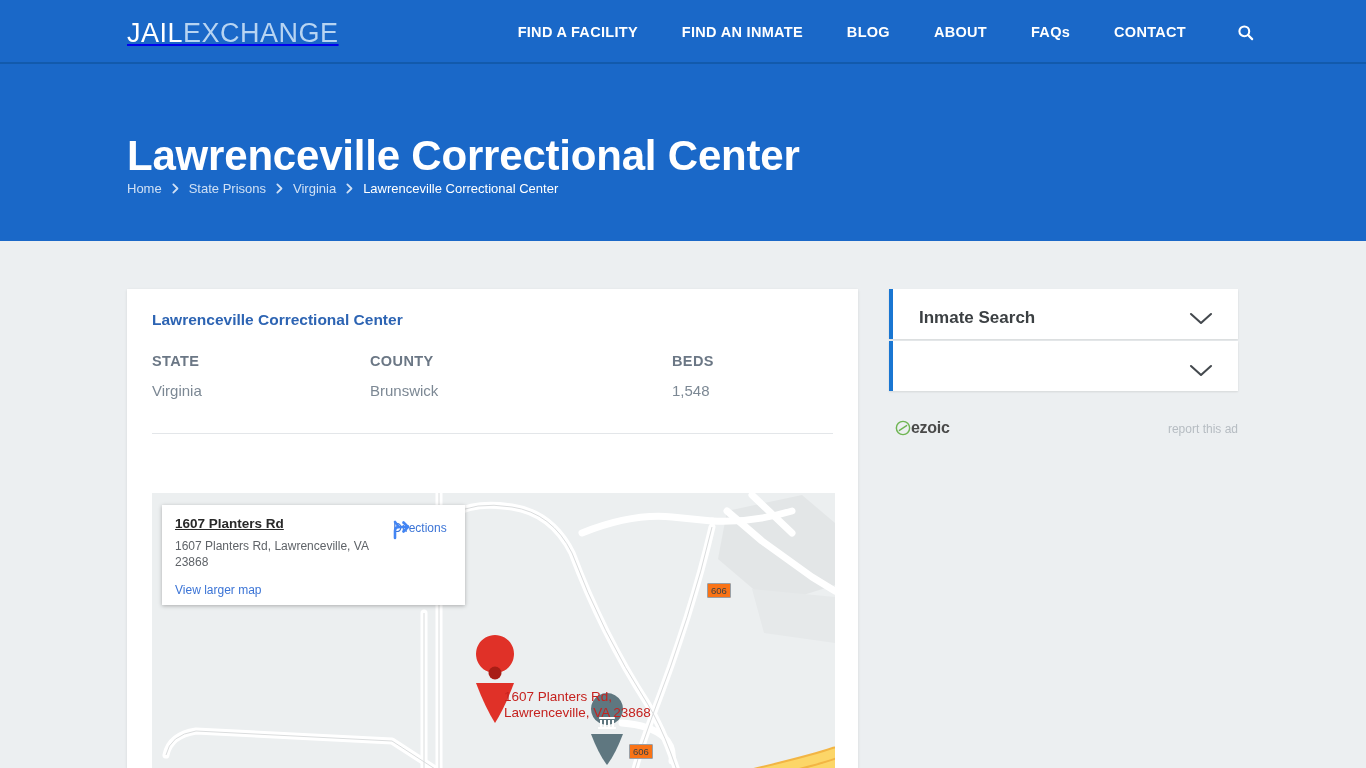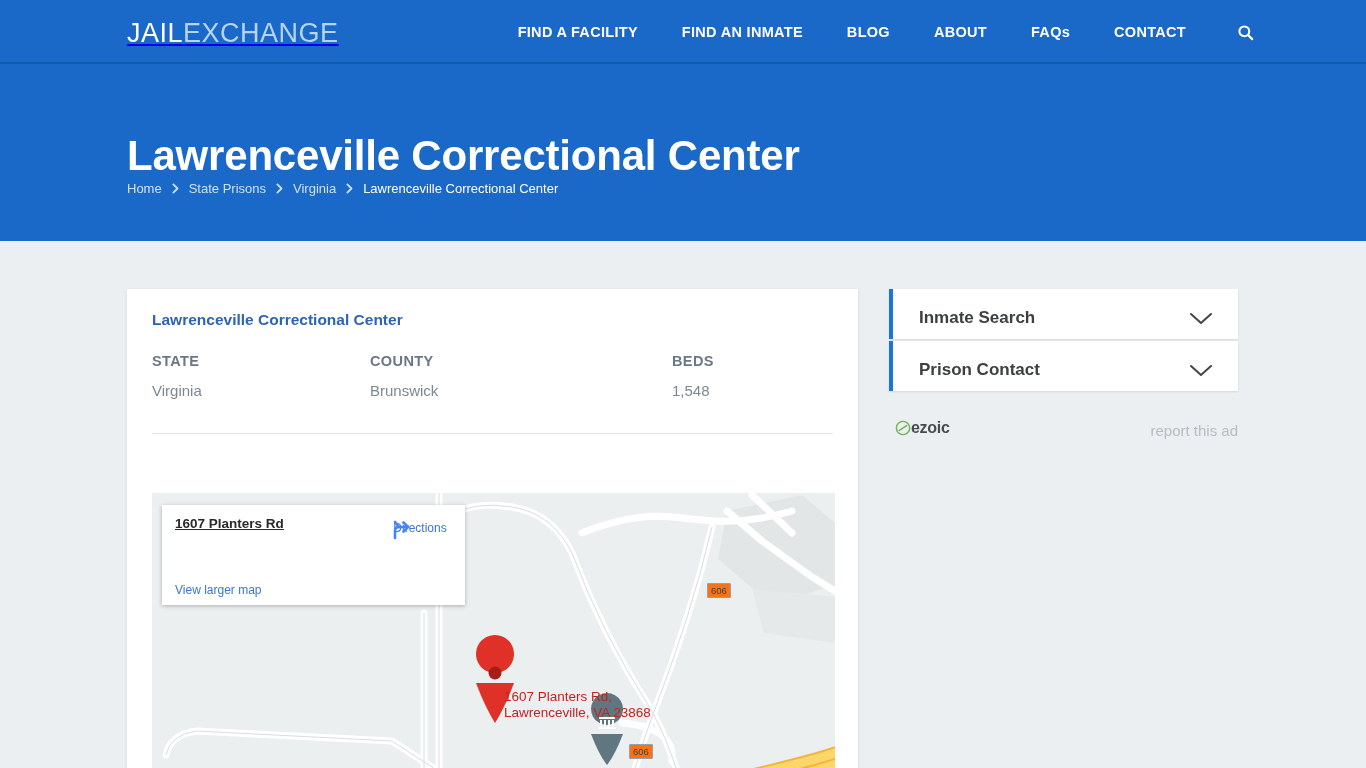--- a/index.html
+++ b/index.html
@@ -195,21 +195,21 @@
   }
   .ezoic {
     position: absolute; left: 6px; top: 0;
     display: flex; align-items: center; 
   }
   .ezoic .ez-word {
     color: #4a4a4a; font-size: 16px; font-weight: bold; letter-spacing: -0.3px;
   }
   .report-ad {
     position: absolute; right: 0; top: 3px;
-    color: #b6bcc2; font-size: 15px; text-decoration: none;
+    color: #b6bcc2; font-size: 12px; text-decoration: none;
     white-space: nowrap;
   }
 </style>
 </head>
 <body>
 
 <div class="topbar">
   <a class="logo" href="#">
     <span class="l-jail">JAIL</span><span class="l-exchange">EXCHANGE</span>
   </a>
@@ -339,20 +339,21 @@
       <span class="shield s1">606</span>
       <span class="shield s2">606</span>
 
       <div class="pin-label">
         <div>1607 Planters Rd,</div>
         <div>Lawrenceville, VA 23868</div>
       </div>
 
       <div class="map-card">
         <div class="mc-title">1607 Planters Rd</div>
+        <div class="mc-addr">1607 Planters Rd, Lawrenceville, VA 23868</div>
         <a class="mc-larger" href="#">View larger map</a>
         <a class="mc-dir" href="#">
           <svg width="24" height="24" viewBox="0 0 24 24">
             <path d="M6 21 L6 14 Q6 10 10 10 L18 10" fill="none" stroke="#4285f4" stroke-width="2.6" stroke-linecap="round" stroke-linejoin="round"></path>
             <path d="M10 10 L6 5" fill="none" stroke="#4285f4" stroke-width="2.6" stroke-linecap="round"></path>
             <path d="M14.5 5.5 L19 10 L14.5 14.5" fill="none" stroke="#4285f4" stroke-width="2.6" stroke-linecap="round" stroke-linejoin="round"></path>
           </svg>
           <span class="dir-label">Directions</span>
         </a>
       </div>
@@ -362,21 +363,20 @@
   <aside class="sidebar">
     <div class="accordion">
       <span class="acc-label">Inmate Search</span>
       <span class="acc-chevron">
         <svg width="26" height="16" viewBox="0 0 26 16">
             <path d="M3 4 L13 13 L23 4" fill="none" stroke="#44494e" stroke-width="2.1" stroke-linecap="round" stroke-linejoin="round"></path>
           </svg>
       </span>
     </div>
     <div class="accordion">
-      <span class="acc-label">Prison Contact</span>
       <span class="acc-chevron">
         <svg width="26" height="16" viewBox="0 0 26 16">
             <path d="M3 4 L13 13 L23 4" fill="none" stroke="#44494e" stroke-width="2.1" stroke-linecap="round" stroke-linejoin="round"></path>
           </svg>
       </span>
     </div>
 
     <div class="adbar">
       <div class="ezoic">
         <svg width="16" height="16" viewBox="0 0 20 20">

